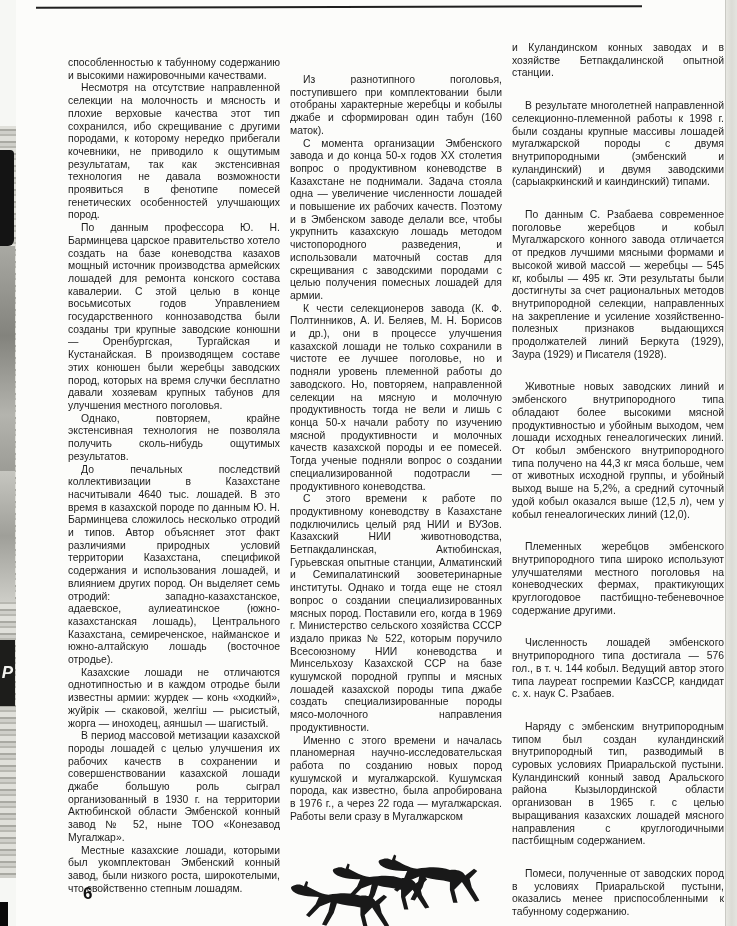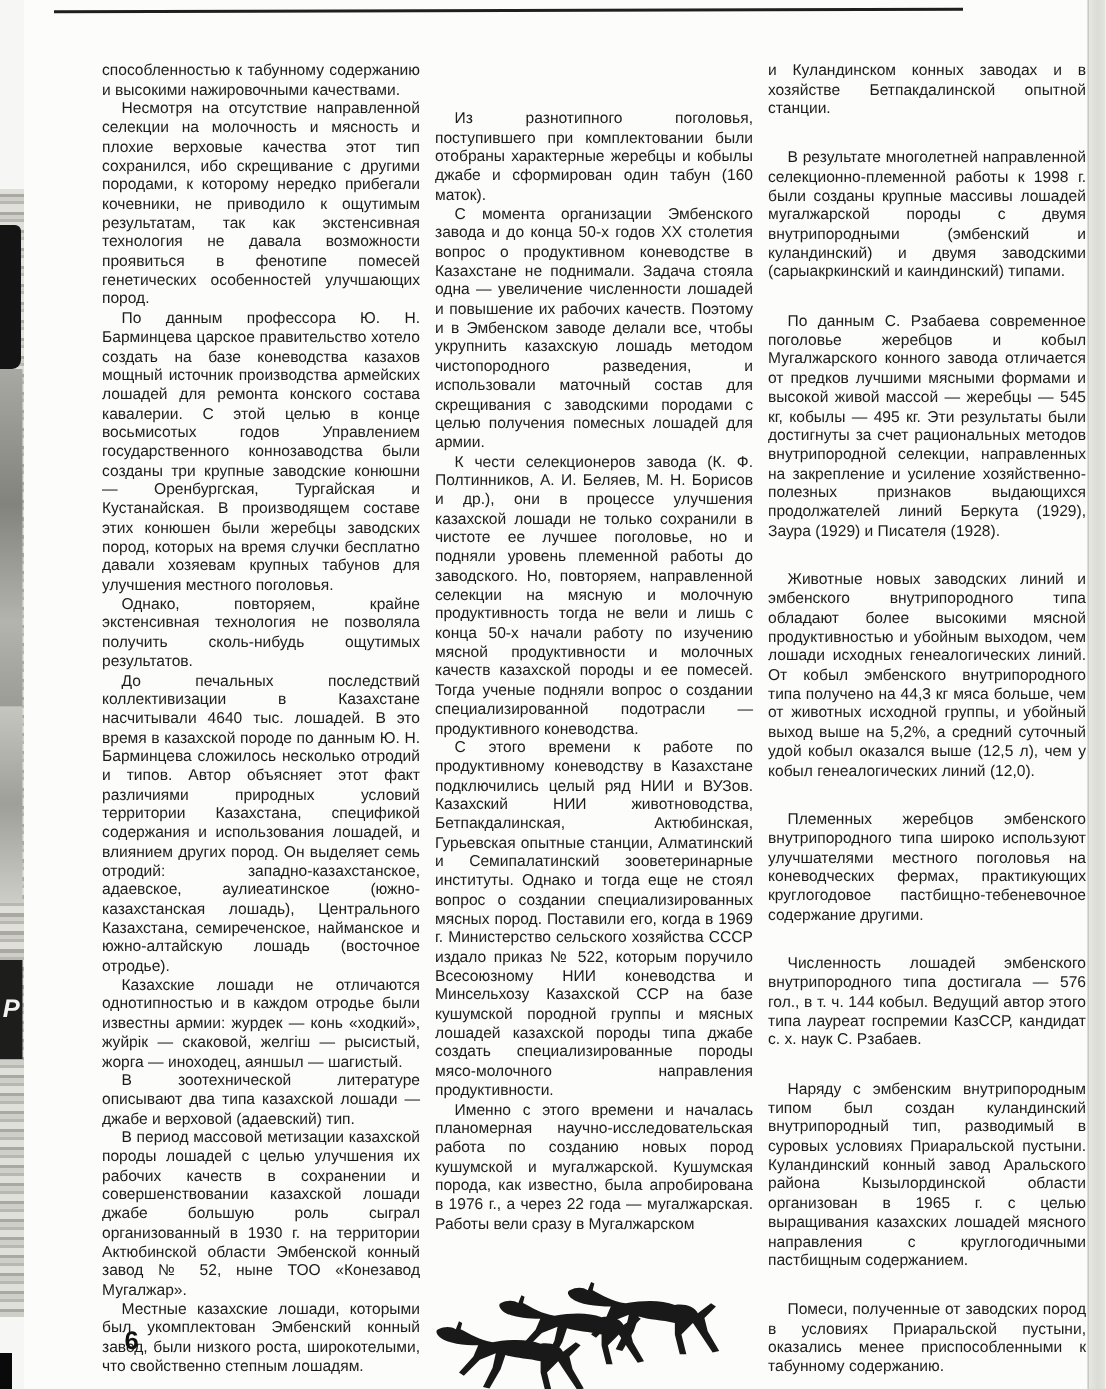--- a/index.html
+++ b/index.html
@@ -21,21 +21,21 @@
     background:linear-gradient(180deg,#a9a9a3,#83837d 40%,#b4b4ae 75%,#9c9c96);}
   #edge-photo-2{left:0;top:471px;width:15px;height:130px;
     background:linear-gradient(180deg,#c6c6c0,#9f9f99 50%,#cdcdc7);}
   #edge-logo{left:0;top:640px;width:15px;height:66px;background:#1d1d1b;color:#f2f2ee;
     font-weight:bold;font-style:italic;font-size:17px;display:flex;align-items:center;justify-content:center;}
   #edge-bottom-mark{left:0;top:902px;width:8px;height:24px;background:#0a0a0a;}
   
   .col{position:absolute;top:42px;width:212px;font-size:10.4px;line-height:12.7px;color:#1c1c1c;
     text-align:justify;}
   .col p{margin:0;text-indent:13px;hyphens:auto;-webkit-hyphens:auto;}
-  #col1{left:68px;}
+  #col1{left:68px;margin-top:15px;}
   #col2{left:290px;margin-top:32px;}
   #col3{left:512px;}
   #col1 p:first-child,#col3 p:first-child{text-indent:0;}
   #col3 p + p{margin-top:20px;}
   
   #horses{margin-top:14px;width:200px;height:96px;}
   
   #page-number{position:absolute;left:83px;top:884px;font-size:17px;font-weight:bold;color:#111;}
 </style>
 </head>
@@ -56,21 +56,20 @@
   <div id="right-edge"></div>
   <div id="right-edge-line"></div>
 
   <div class="col" id="col1">
       <p>способленностью к табунному содержанию и высокими нажировочными качествами.</p>
       <p>Несмотря на отсутствие направленной селекции на молочность и мясность и плохие верховые качества этот тип сохранился, ибо скрещивание с другими породами, к которому нередко прибегали кочевники, не приводило к ощутимым результатам, так как экстенсивная технология не давала возможности проявиться в фенотипе помесей генетических особенностей улучшающих пород.</p>
       <p>По данным профессора Ю. Н. Барминцева царское правительство хотело создать на базе коневодства казахов мощный источник производства армейских лошадей для ремонта конского состава кавалерии. С этой целью в конце восьмисотых годов Управлением государственного коннозаводства были созданы три крупные заводские конюшни — Оренбургская, Тургайская и Кустанайская. В производящем составе этих конюшен были жеребцы заводских пород, которых на время случки бесплатно давали хозяевам крупных табунов для улучшения местного поголовья.</p>
       <p>Однако, повторяем, крайне экстенсивная технология не позволяла получить сколь-нибудь ощутимых результатов.</p>
       <p>До печальных последствий коллективизации в Казахстане насчитывали 4640 тыс. лошадей. В это время в казахской породе по данным Ю. Н. Барминцева сложилось несколько отродий и типов. Автор объясняет этот факт различиями природных условий территории Казахстана, спецификой содержания и использования лошадей, и влиянием других пород. Он выделяет семь отродий: западно-казахстанское, адаевское, аулиеатинское (южно-казахстанская лошадь), Центрального Казахстана, семиреченское, найманское и южно-алтайскую лошадь (восточное отродье).</p>
       <p>Казахские лошади не отличаются однотипностью и в каждом отродье были известны армии: журдек — конь «ходкий», жуйрiк — скаковой, желгiш — рысистый, жорга — иноходец, аяншыл — шагистый.</p>
-      <p>В зоотехнической литературе описывают два типа казахской лошади — джабе и верховой (адаевский) тип.</p>
       <p>В период массовой метизации казахской породы лошадей с целью улучшения их рабочих качеств в сохранении и совершенствовании казахской лошади джабе большую роль сыграл организованный в 1930 г. на территории Актюбинской области Эмбенской конный завод № 52, ныне ТОО «Конезавод Мугалжар».</p>
       <p>Местные казахские лошади, которыми был укомплектован Эмбенский конный завод, были низкого роста, широкотелыми, что свойственно степным лошадям.</p>
     </div>
 
   <div class="col" id="col2">
     <p>Из разнотипного поголовья, поступившего при комплектовании были отобраны характерные жеребцы и кобылы джабе и сформирован один табун (160 маток).</p><p>С момента организации Эмбенского завода и до конца 50-х годов XX столетия вопрос о продуктивном коневодстве в Казахстане не поднимали. Задача стояла одна — увеличение численности лошадей и повышение их рабочих качеств. Поэтому и в Эмбенском заводе делали все, чтобы укрупнить казахскую лошадь методом чистопородного разведения, и использовали маточный состав для скрещивания с заводскими породами с целью получения помесных лошадей для армии.</p><p>К чести селекционеров завода (К. Ф. Полтинников, А. И. Беляев, М. Н. Борисов и др.), они в процессе улучшения казахской лошади не только сохранили в чистоте ее лучшее поголовье, но и подняли уровень племенной работы до заводского. Но, повторяем, направленной селекции на мясную и молочную продуктивность тогда не вели и лишь с конца 50-х начали работу по изучению мясной продуктивности и молочных качеств казахской породы и ее помесей. Тогда ученые подняли вопрос о создании специализированной подотрасли — продуктивного коневодства.</p><p>С этого времени к работе по продуктивному коневодству в Казахстане подключились целый ряд НИИ и ВУЗов. Казахский НИИ животноводства, Бетпакдалинская, Актюбинская, Гурьевская опытные станции, Алматинский и Семипалатинский зооветеринарные институты. Однако и тогда еще не стоял вопрос о создании специализированных мясных пород. Поставили его, когда в 1969 г. Министерство сельского хозяйства СССР издало приказ № 522, которым поручило Всесоюзному НИИ коневодства и Минсельхозу Казахской ССР на базе кушумской породной группы и мясных лошадей казахской породы типа джабе создать специализированные породы мясо-молочного направления продуктивности.</p><p>Именно с этого времени и началась планомерная научно-исследовательская работа по созданию новых пород кушумской и мугалжарской. Кушумская порода, как известно, была апробирована в 1976 г., а через 22 года — мугалжарская. Работы вели сразу в Мугалжарском</p><svg id="horses" viewBox="0 0 210 100" xmlns="http://www.w3.org/2000/svg">
       <g fill="#191919">
 
         <g transform="translate(92,2) scale(1.15)">
           <path d="M3 24 C1 22 0 20 2 19 C6 17 10 17 13 19 L15 14 L17 15 L16 19 C22 22 28 26 36 27 C48 25 58 25 66 28 C72 27 78 29 80 33 L88 27 L91 29 L84 36 L86 44 L93 56 L89 57 L81 45 L77 39 L70 46 L73 58 L69 58 L66 46 L66 39 C58 37 50 37 44 35 L41 44 L34 56 L30 55 L36 43 L38 34 L28 38 L18 48 L15 46 L24 36 L27 29 C18 29 8 28 3 24 Z"></path>

